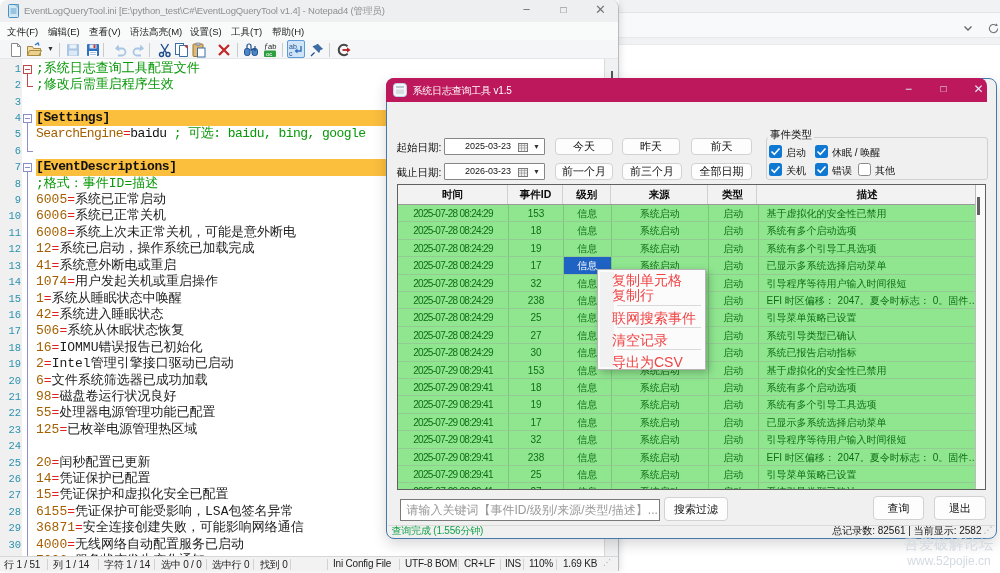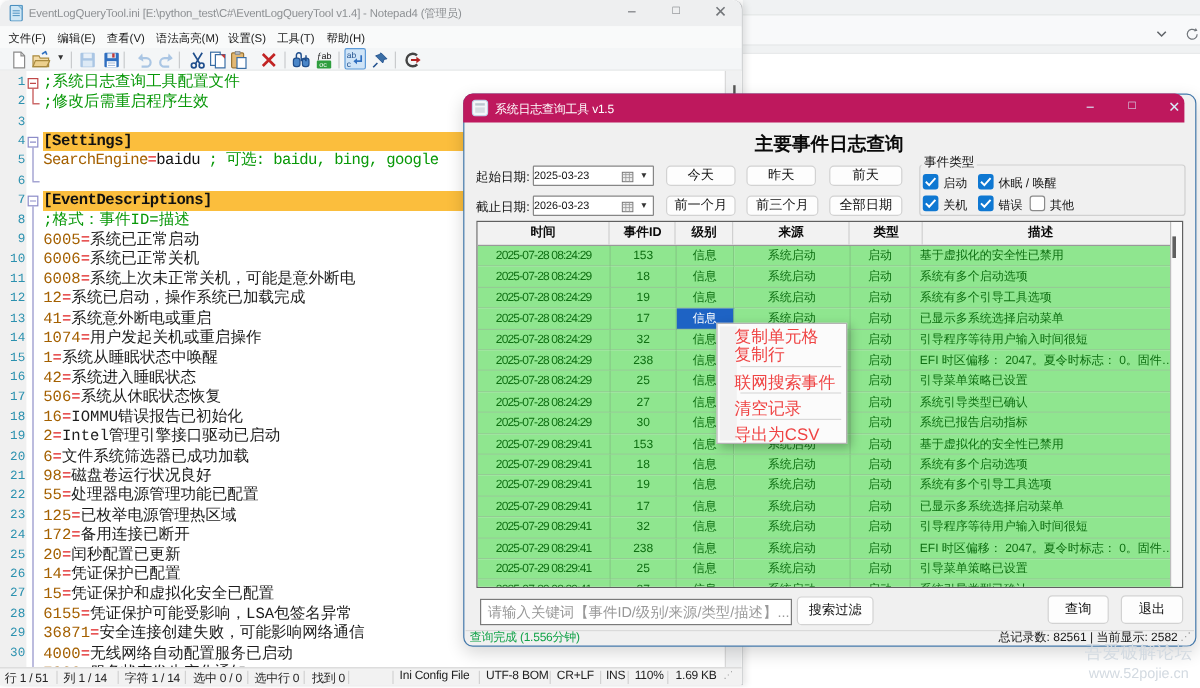--- a/index.html
+++ b/index.html
@@ -37,21 +37,21 @@
 #sb{position:absolute;left:0;top:556px;width:618px;height:15px;background:#f2f2f2;border-top:1px solid #d7d7d7;font-size:10px;letter-spacing:-0.2px;color:#222}
 #sb span{position:absolute;top:1px;white-space:nowrap}
 #sb i{position:absolute;top:2px;width:1px;height:11px;background:#d2d2d2}
 
 #dlg{position:absolute;left:385.5px;top:78px;width:611px;height:461px;background:#f0f0f0;border:1px solid #4479ab;border-radius:8px;box-shadow:0 5px 14px rgba(0,0,0,.16)}
 #dlg .cap{position:absolute;left:-1px;top:-1px;width:601px;height:24px;background:#be185d;border-radius:8px 8px 0 0}
 #dlg .cap .t{position:absolute;left:27px;top:6px;font-size:10px;letter-spacing:-0.2px;color:#fff;white-space:nowrap}
 #dlg .cap .b{position:absolute;top:0;height:24px;width:30px;color:#d9ebfa;text-align:center;line-height:22px;font-size:12px}
 #dlg .head{position:absolute;left:0;top:31px;width:100%;text-align:center;font-size:15.5px;font-weight:bold;color:#0a0a0a}
 .lbl{position:absolute;font-size:10.5px;color:#111;white-space:nowrap}
-.din{position:absolute;width:101px;height:17px;background:#fff;border:1px solid #868686;border-radius:1px;font-size:9px;color:#111;line-height:15px;padding-left:0}
+.din{position:absolute;width:101px;height:17px;background:#fff;border:1px solid #868686;border-radius:1px;font-size:9px;color:#111;line-height:15px;padding-left:20px}
 .btn{position:absolute;background:#fdfdfd;border:1px solid #d2d2d2;border-radius:4px;font-size:11px;color:#111;text-align:center}
 .gb{position:absolute;border:1px solid #d0d0d0;border-radius:3px}
 .cb{position:absolute;width:13px;height:13px;border-radius:2.5px}
 .cb.on{background:#0f78d2}
 .cb.off{background:#fff;border:1px solid #8a8a8a}
 .cb svg{position:absolute;left:1px;top:2px}
 .cblbl{position:absolute;font-size:10px;color:#111;white-space:nowrap}
 
 #tbl{position:absolute;left:10.5px;top:105px;width:589px;height:306px;background:#fff;border:1px solid #606060;overflow:hidden}
 #tbl .hd{position:absolute;left:0;top:0;width:587px;height:20px;background:#f2f2f2;border-bottom:1px solid #999}
@@ -240,21 +240,20 @@
 <div class="el" style="top:297.18px;"><span class="k">2</span><span class="eq">=</span><span class="v">Intel管理引擎接口驱动已启动</span></div>
 <div class="ln" style="top:297.18px">19</div>
 <div class="el" style="top:313.59px;"><span class="k">6</span><span class="eq">=</span><span class="v">文件系统筛选器已成功加载</span></div>
 <div class="ln" style="top:313.59px">20</div>
 <div class="el" style="top:330.00px;"><span class="k">98</span><span class="eq">=</span><span class="v">磁盘卷运行状况良好</span></div>
 <div class="ln" style="top:330.00px">21</div>
 <div class="el" style="top:346.41px;"><span class="k">55</span><span class="eq">=</span><span class="v">处理器电源管理功能已配置</span></div>
 <div class="ln" style="top:346.41px">22</div>
 <div class="el" style="top:362.82px;"><span class="k">125</span><span class="eq">=</span><span class="v">已枚举电源管理热区域</span></div>
 <div class="ln" style="top:362.82px">23</div>
-<div class="el" style="top:379.23px;"><span class="k">172</span><span class="eq">=</span><span class="v">备用连接已断开</span></div>
 <div class="ln" style="top:379.23px">24</div>
 <div class="el" style="top:395.64px;"><span class="k">20</span><span class="eq">=</span><span class="v">闰秒配置已更新</span></div>
 <div class="ln" style="top:395.64px">25</div>
 <div class="el" style="top:412.05px;"><span class="k">14</span><span class="eq">=</span><span class="v">凭证保护已配置</span></div>
 <div class="ln" style="top:412.05px">26</div>
 <div class="el" style="top:428.46px;"><span class="k">15</span><span class="eq">=</span><span class="v">凭证保护和虚拟化安全已配置</span></div>
 <div class="ln" style="top:428.46px">27</div>
 <div class="el" style="top:444.87px;"><span class="k">6155</span><span class="eq">=</span><span class="v">凭证保护可能受影响，LSA包签名异常</span></div>
 <div class="ln" style="top:444.87px">28</div>
 <div class="el" style="top:461.28px;"><span class="k">36871</span><span class="eq">=</span><span class="v">安全连接创建失败，可能影响网络通信</span></div>
@@ -315,21 +314,20 @@
     <svg style="position:absolute;left:7px;top:5px" width="14" height="14" viewBox="0 0 14 14">
           <rect x="0.5" y="0.5" width="13" height="13" rx="3" fill="#f3f6f9" stroke="#bcd6ea"></rect>
           <rect x="3" y="3" width="8" height="2" fill="#bcc7d0"></rect>
           <rect x="3" y="6.5" width="8" height="4.5" fill="#d6dde3"></rect>
         </svg>
     <div class="t">系统日志查询工具 v1.5</div>
     <div class="b" style="left:508px">−</div>
     <div class="b" style="left:543px;font-size:10px">□</div>
     <div class="b" style="left:578px">✕</div>
   </div>
-  <div class="head">主要事件日志查询</div>
   <div class="lbl" style="left:10px;top:62px">起始日期:</div>
   <div class="din" style="left:57.5px;top:59px">2025-03-23
     <svg style="position:absolute;right:16px;top:3.5px" width="10" height="9" viewBox="0 0 10 9">
           <rect x=".5" y=".5" width="9" height="8" fill="#eee" stroke="#777"></rect>
           <path d="M.5 2.5h9M3.5 .5v8M6.5 .5v8M.5 5h9" stroke="#999" stroke-width=".7"></path>
         </svg>
     <span style="position:absolute;right:4px;top:0;color:#333;font-size:7px">▼</span>
   </div>
   <div class="btn" style="left:168.5px;top:59px;width:58px;height:17px;line-height:15px">今天</div>
   <div class="btn" style="left:235.5px;top:59px;width:58px;height:17px;line-height:15px">昨天</div>
@@ -476,21 +474,21 @@
 <div class="tc" style="left:166px;top:298.4px;width:47.5px;height:17.4px;">信息</div>
 <div class="tc" style="left:213.5px;top:298.4px;width:97.5px;height:17.4px;">系统启动</div>
 <div class="tc" style="left:311px;top:298.4px;width:49.5px;height:17.4px;">启动</div>
 <div class="tc tdesc" style="left:360.5px;top:298.4px;width:218.5px;height:17.4px;">系统引导类型已确认</div>
         </div>
     <div class="hd"></div>
     <div class="hc" style="left:0;width:110px">时间</div>
     <div class="hc" style="left:111px;width:54px">事件ID</div>
     <div class="hc" style="left:166px;width:46.5px">级别</div>
     <div class="hc" style="left:213.5px;width:96.5px">来源</div>
-    <div class="hc" style="left:311px;width:60px">类型</div>
+    <div class="hc" style="left:311px;width:48px">类型</div>
     <div class="hc" style="left:360.5px;width:217.5px;border-right:none">描述</div>
     <div class="sbar">
           <div class="thumb"></div>
         </div>
   </div>
   <div id="cmenu">
     <div class="gut"></div>
     <div class="mi" style="top:2px">复制单元格</div>
     <div class="mi" style="top:17px">复制行</div>
     <div class="ms" style="top:34.5px"></div>

